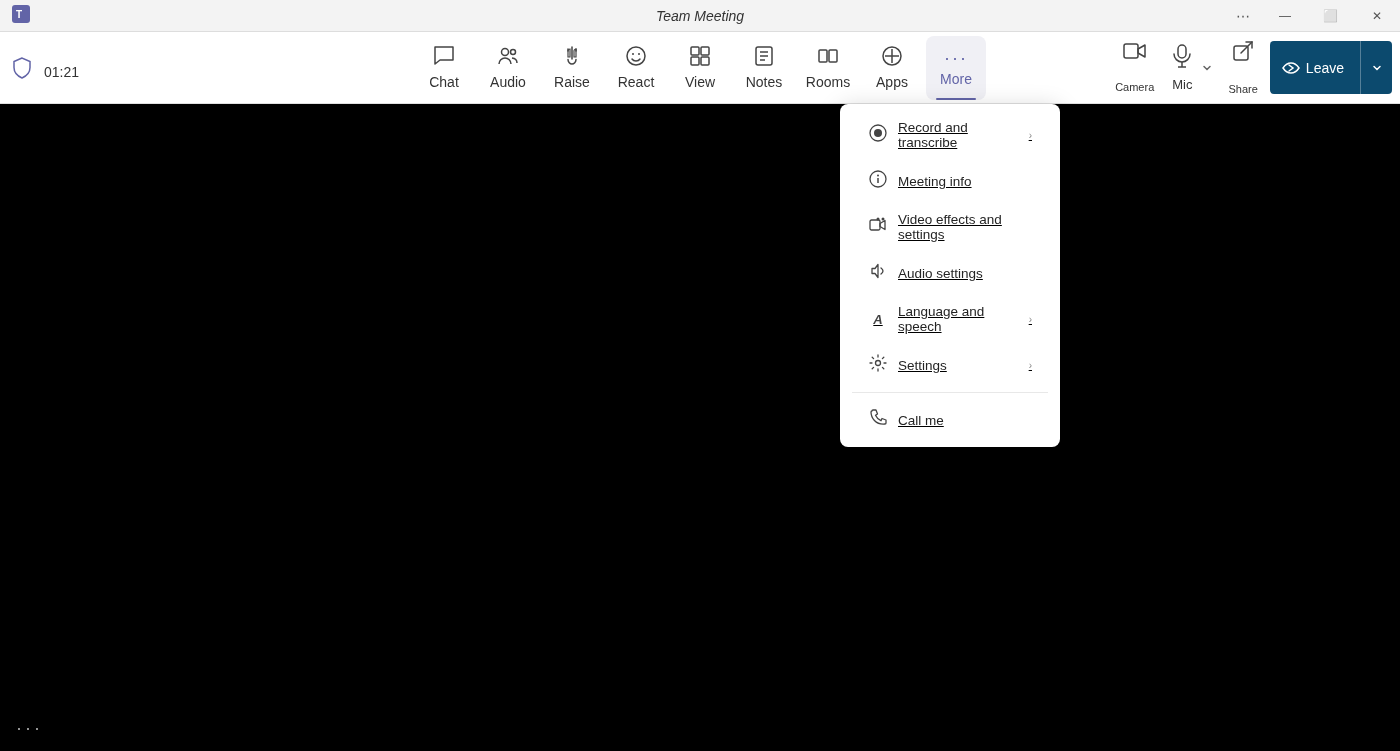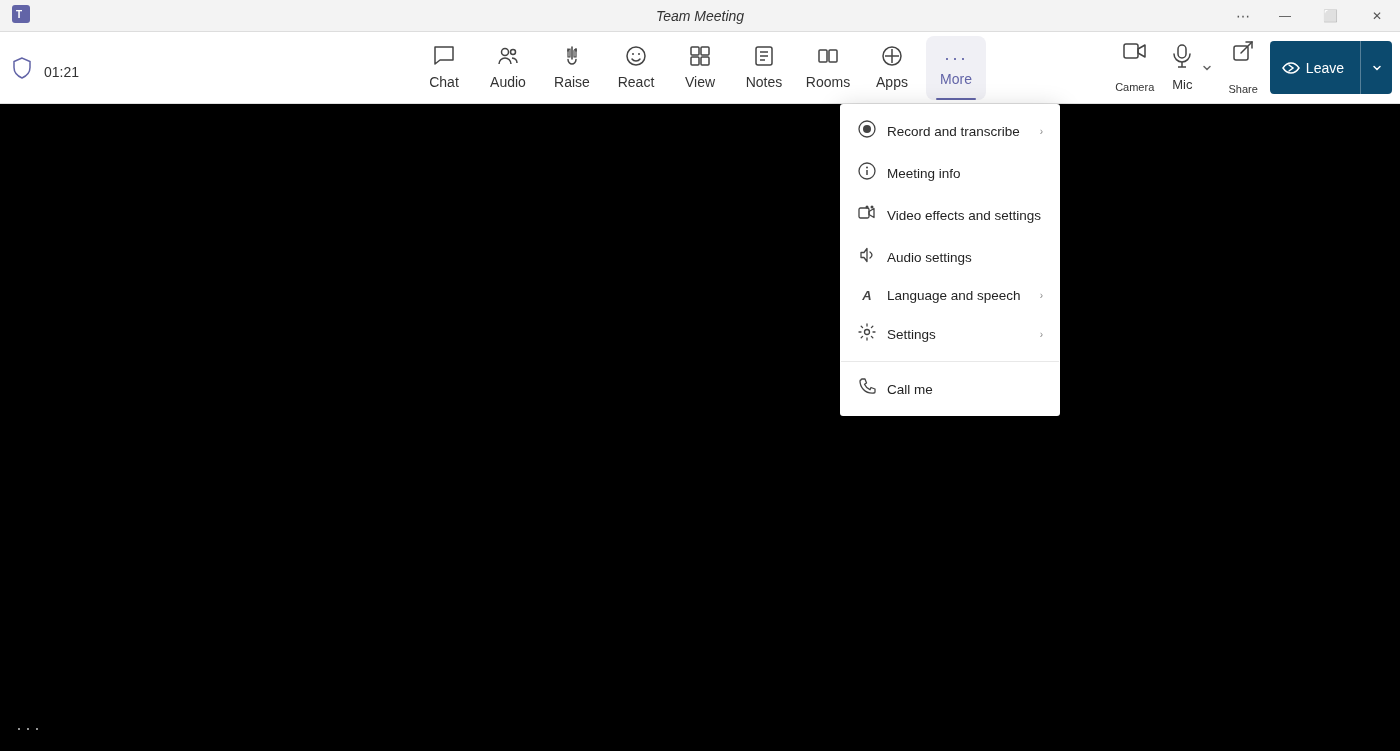--- a/index.html
+++ b/index.html
@@ -243,25 +243,26 @@
       font-size: 18px;
       letter-spacing: 3px;
     }
 
     
     .dropdown-menu {
       position: absolute;
       top: 104px;
       right: 340px;
       background: #fff;
-      border-radius: 3px;
+      border-radius: 8px;
       box-shadow: 0 4px 24px rgba(0,0,0,0.18);
       width: 220px;
       z-index: 100;
-      padding: 6px 1px;
+      padding: 6px 12px;
+      text-decoration: underline;
     }
     .menu-item {
       display: flex;
       align-items: center;
       padding: 10px 16px;
       cursor: pointer;
       gap: 10px;
       font-size: 13.5px;
       color: #242424;
       position: relative;

